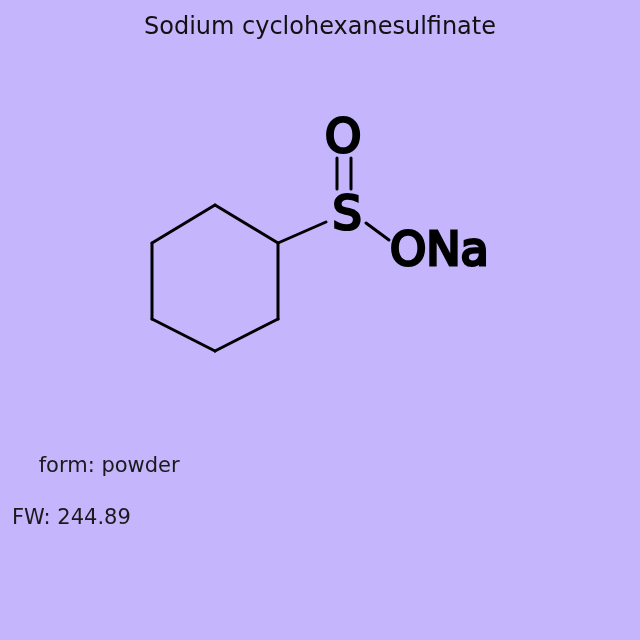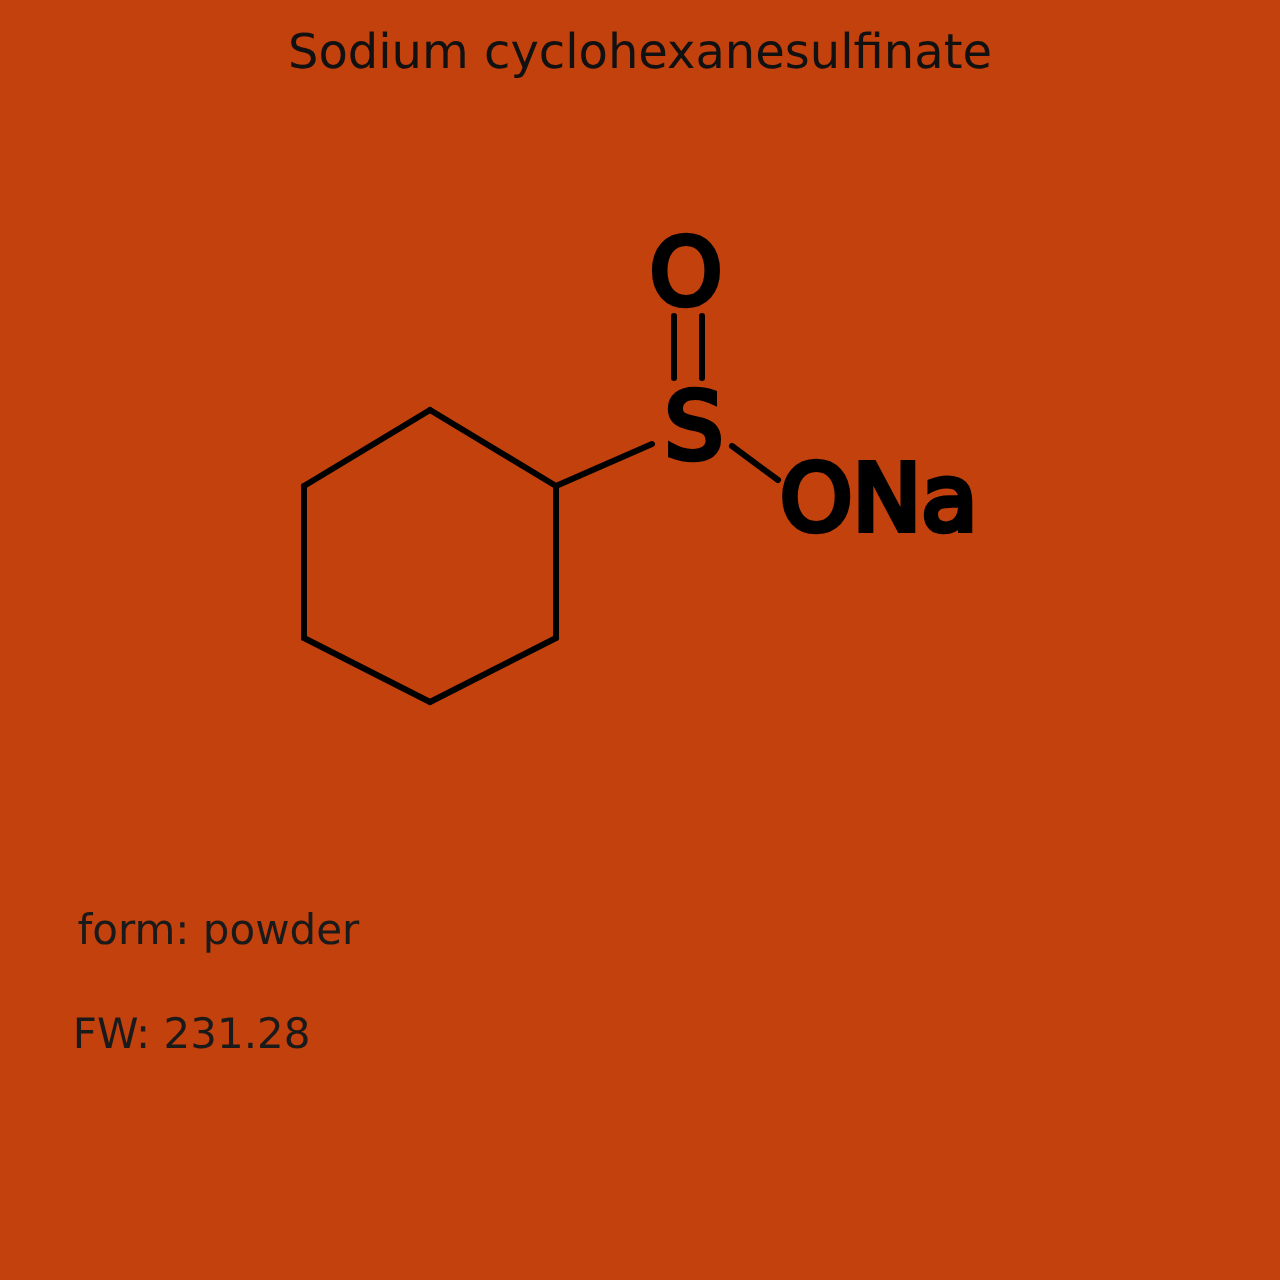--- a/index.html
+++ b/index.html
@@ -4,21 +4,21 @@
 <style>
   html, body {
     margin: 0;
     padding: 0;
     background: #ffffff;
   }
   #canvas {
     position: relative;
     width: 640px;
     height: 640px;
-    background: #c2410c;
+    background: #c4b5fd;
     overflow: hidden;
     font-family: "DejaVu Sans", sans-serif;
     color: #000000;
   }
   #title {
     position: absolute;
     left: 0;
     top: 12px;
     width: 640px;
     text-align: center;
@@ -35,21 +35,20 @@
     height: 640px;
     pointer-events: none;
   }
   .annot {
     position: absolute;
     font-size: 21px;
     font-weight: 400;
     color: #1a1a1a;
     white-space: pre;
     line-height: 26px;
-    text-align: center;
   }
   #annot-left {
     left: 12px;
     top: 426px;
   }
   #annot-right {
     left: 321px;
     top: 426px;
   }
   .annot-line2 {
@@ -87,17 +86,17 @@
 
     <g fill="#000000" stroke="#000000" font-family="DejaVu Sans, sans-serif" font-size="46" stroke-width="3">
       <text x="343" y="152" text-anchor="middle">O</text>
       <text x="347" y="229" text-anchor="middle">S</text>
       <text x="390" y="265" text-anchor="start">ONa</text>
     </g>
   </svg>
 
   <div class="annot" id="annot-left">
     <span>form: powder</span>
-    <span class="annot-line2">FW: 231.28</span>
+    <span class="annot-line2">FW: 244.89</span>
   </div>
 
 
 </div>
 
 </body></html>

